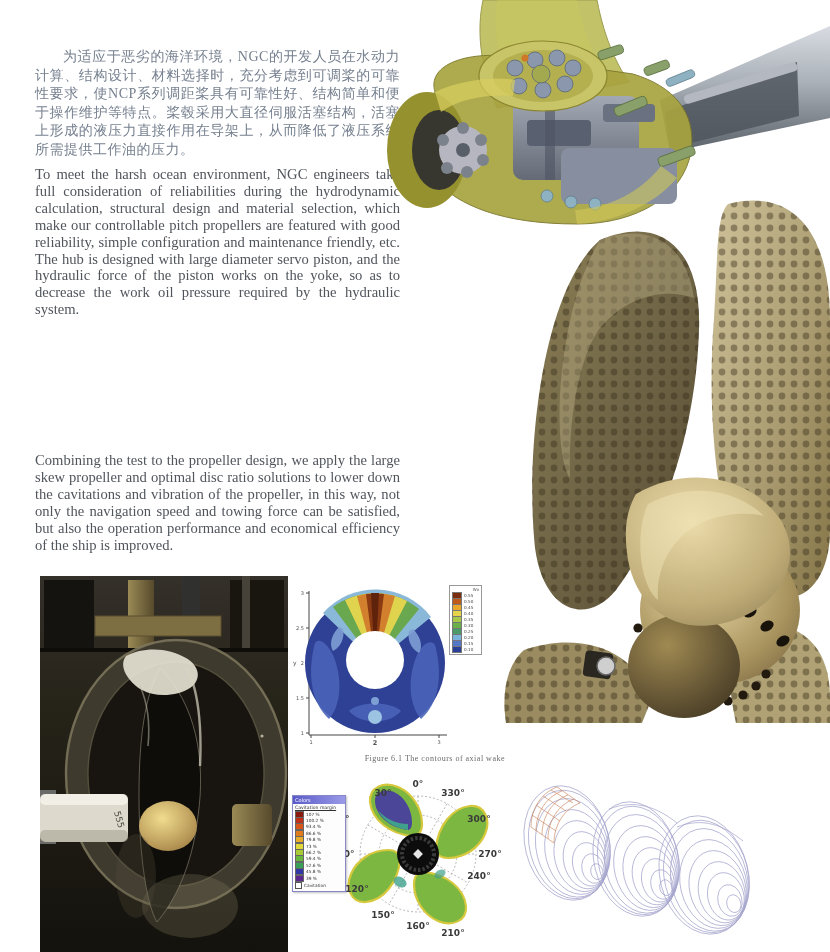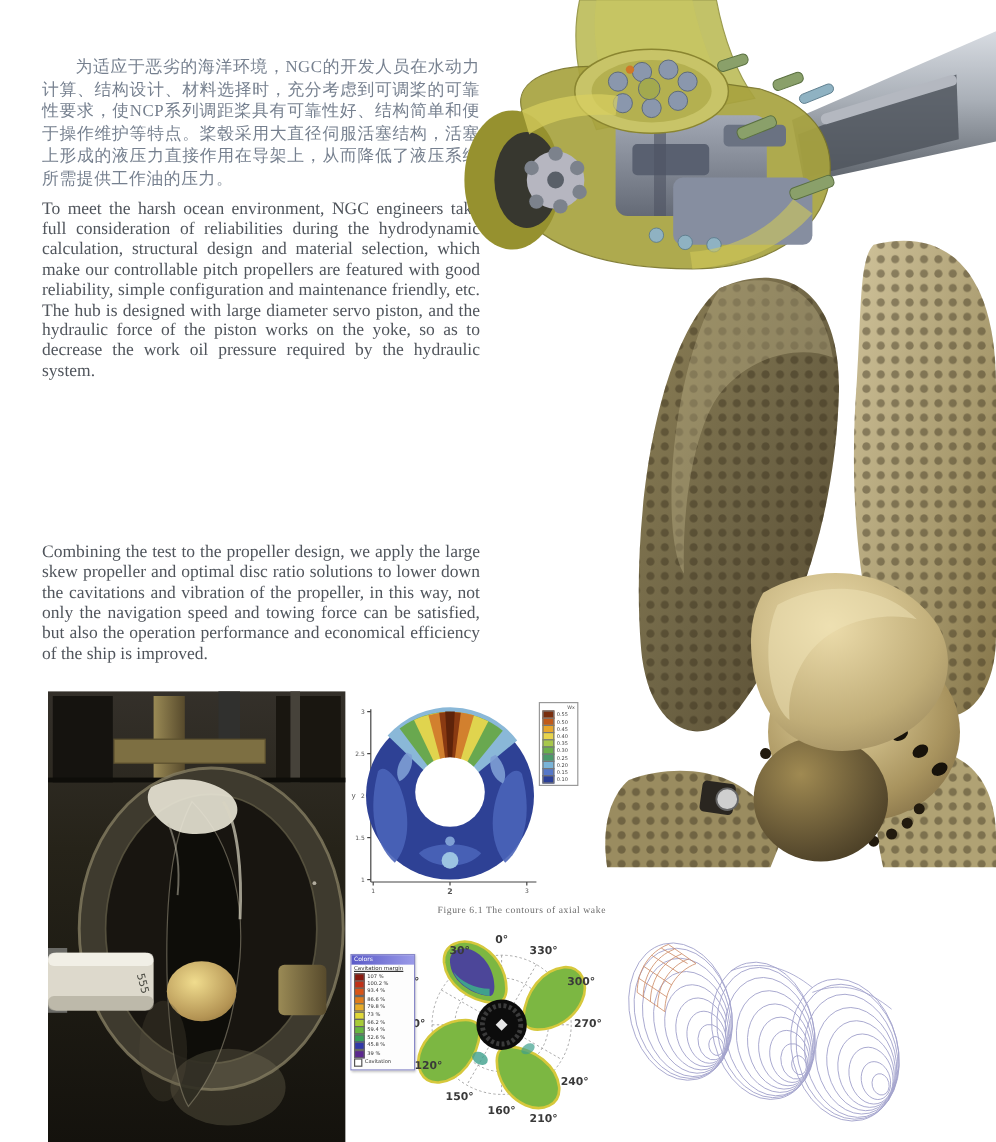--- a/index.html
+++ b/index.html
@@ -373,23 +373,23 @@
     </svg>
     
     <span class="deg" style="left:130px;top:6px;">0°</span>
     <span class="deg" style="left:95px;top:15px;">30°</span>
     <span class="deg" style="left:53px;top:41px;">60°</span>
     <span class="deg" style="left:58px;top:76px;">90°</span>
     <span class="deg" style="left:69px;top:111px;">120°</span>
     <span class="deg" style="left:95px;top:137px;">150°</span>
     <span class="deg" style="left:130px;top:148px;">160°</span>
     <span class="deg" style="left:165px;top:155px;text-align:center;">210°</span>
-    <span class="deg" style="left:191px;top:124px;">240°</span>
+    <span class="deg" style="left:191px;top:98px;">240°</span>
     <span class="deg" style="left:202px;top:76px;">270°</span>
-    <span class="deg" style="left:191px;top:41px;text-align:right;">300°</span>
+    <span class="deg" style="left:191px;top:41px;">300°</span>
     <span class="deg" style="left:165px;top:15px;text-align:center;">330°</span>
     
     <div class="legend-win">
       <div class="legend-title">Colors</div>
       <div class="legend-body">
         <div class="legend-sub">Cavitation margin</div>
         <div class="lg-row">
             <div class="lg-sw" style="background: rgb(138, 26, 16);"></div>
             <span class="lg-lb">107 %</span>
           </div>

